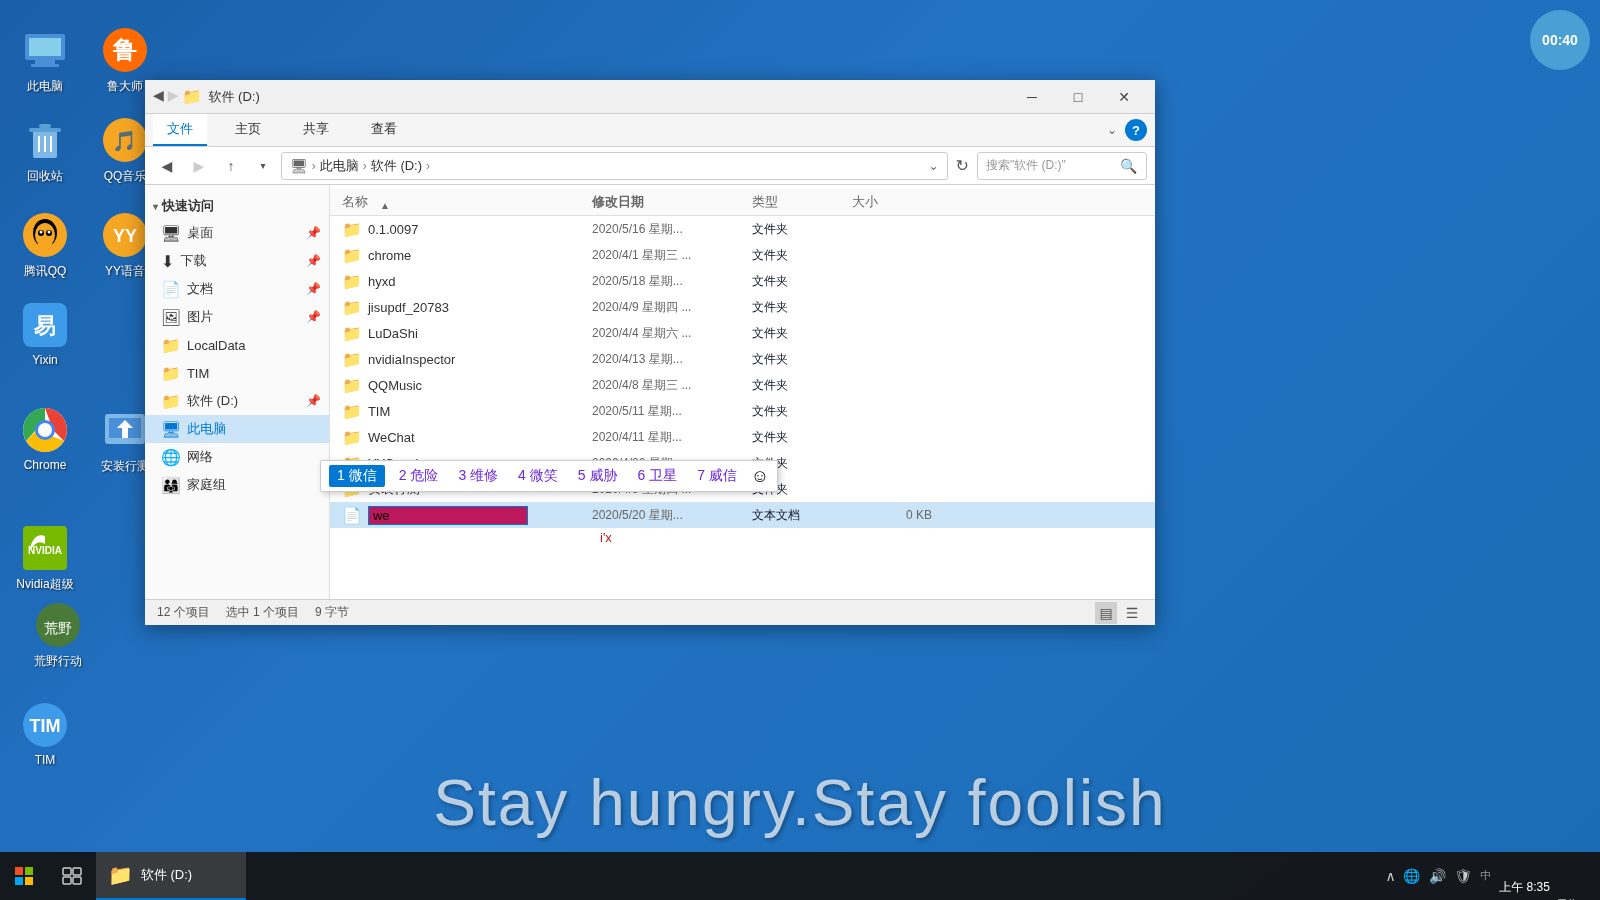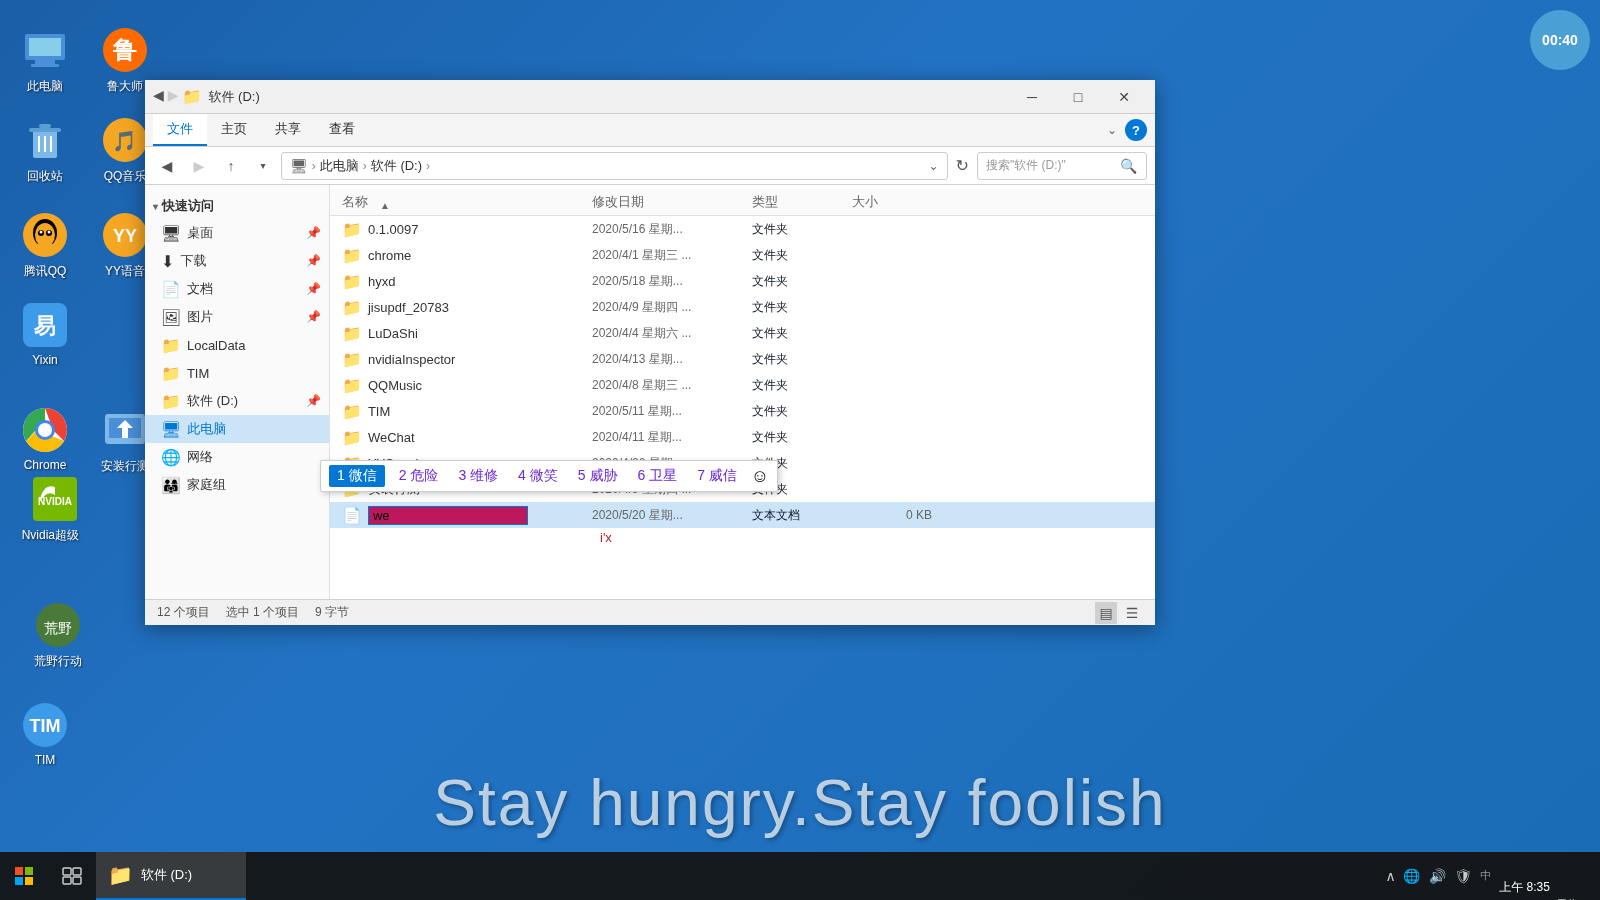--- a/index.html
+++ b/index.html
@@ -144,21 +144,21 @@
     }
 
     
     .ribbon {
       background: #f5f5f5;
       border-bottom: 1px solid #d0d0d0;
     }
     .ribbon-tabs {
       display: flex;
       padding: 0 8px;
-      gap: 0;
+      gap: 14px;
     }
     .ribbon-tab {
       padding: 6px 14px;
       font-size: 13px;
       cursor: pointer;
       color: #333;
       border-bottom: 2px solid transparent;
     }
     .ribbon-tab.active {
       background: white;
@@ -271,21 +271,21 @@
       border-bottom: 1px solid #e0e0e0;
       font-size: 13px;
       color: #666;
       background: #fafafa;
       position: sticky;
       top: 0;
       z-index: 5;
     }
     .col-name { width: 250px; display: flex; align-items: flex-end; gap: 12px; cursor: pointer; }
     .col-name .sort-arrow { font-size: 10px; }
-    .col-date { width: 160px; }
+    .col-date { width: 160px; font-weight: bold; }
     .col-type { width: 100px; }
     .col-size { width: 80px; }
     .file-row {
       display: flex;
       align-items: center;
       padding: 3px 12px;
       font-size: 13px;
       color: #333;
       cursor: pointer;
       height: 26px;
@@ -525,21 +525,21 @@
       <svg width="48" height="48" viewBox="0 0 48 48">
         <rect x="4" y="8" width="40" height="30" rx="3" fill="#7eb8e8"></rect>
         <rect x="8" y="12" width="32" height="20" fill="#4a90d9"></rect>
         <path d="M16 22 L24 14 L32 22" fill="white"></path>
         <rect x="21" y="22" width="6" height="10" fill="white"></rect>
       </svg>
     </div>
     <span class="icon-label">安装行测</span>
   </div>
 
-  <div class="desktop-icon" style="top:469px;left:5px;align-items:flex-end;">
+  <div class="desktop-icon" style="top:518px;left:5px;">
     <div class="icon-img">
       <svg width="48" height="48" viewBox="0 0 48 48">
         <rect x="2" y="2" width="44" height="44" rx="4" fill="#76b900"></rect>
         <text x="24" y="30" text-anchor="middle" fill="white" font-size="10" font-weight="bold">NVIDIA</text>
         <path d="M8 28 Q16 14 24 20 L24 12 Q12 8 8 28Z" fill="white"></path>
       </svg>
     </div>
     <span class="icon-label">Nvidia超级</span>
   </div>
 

